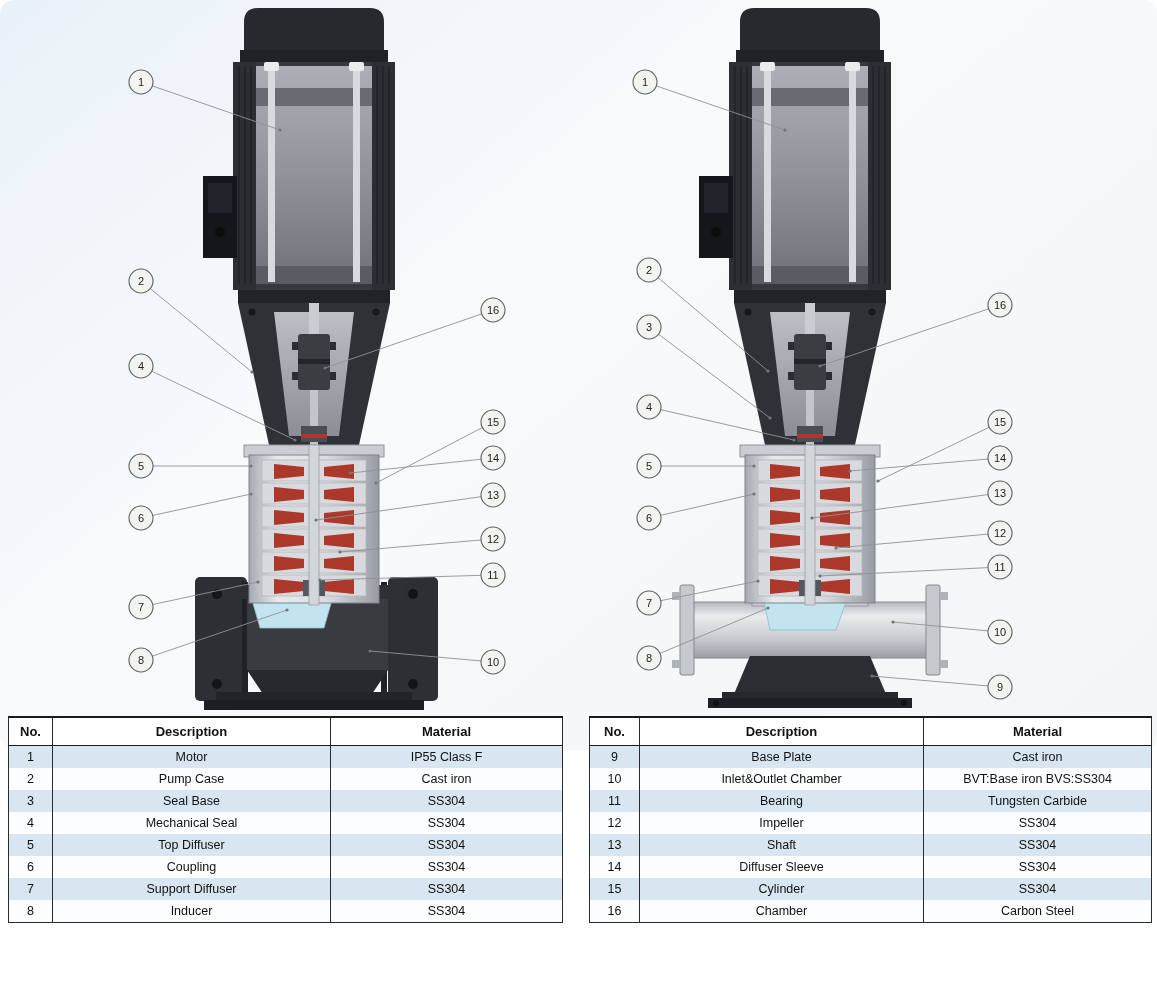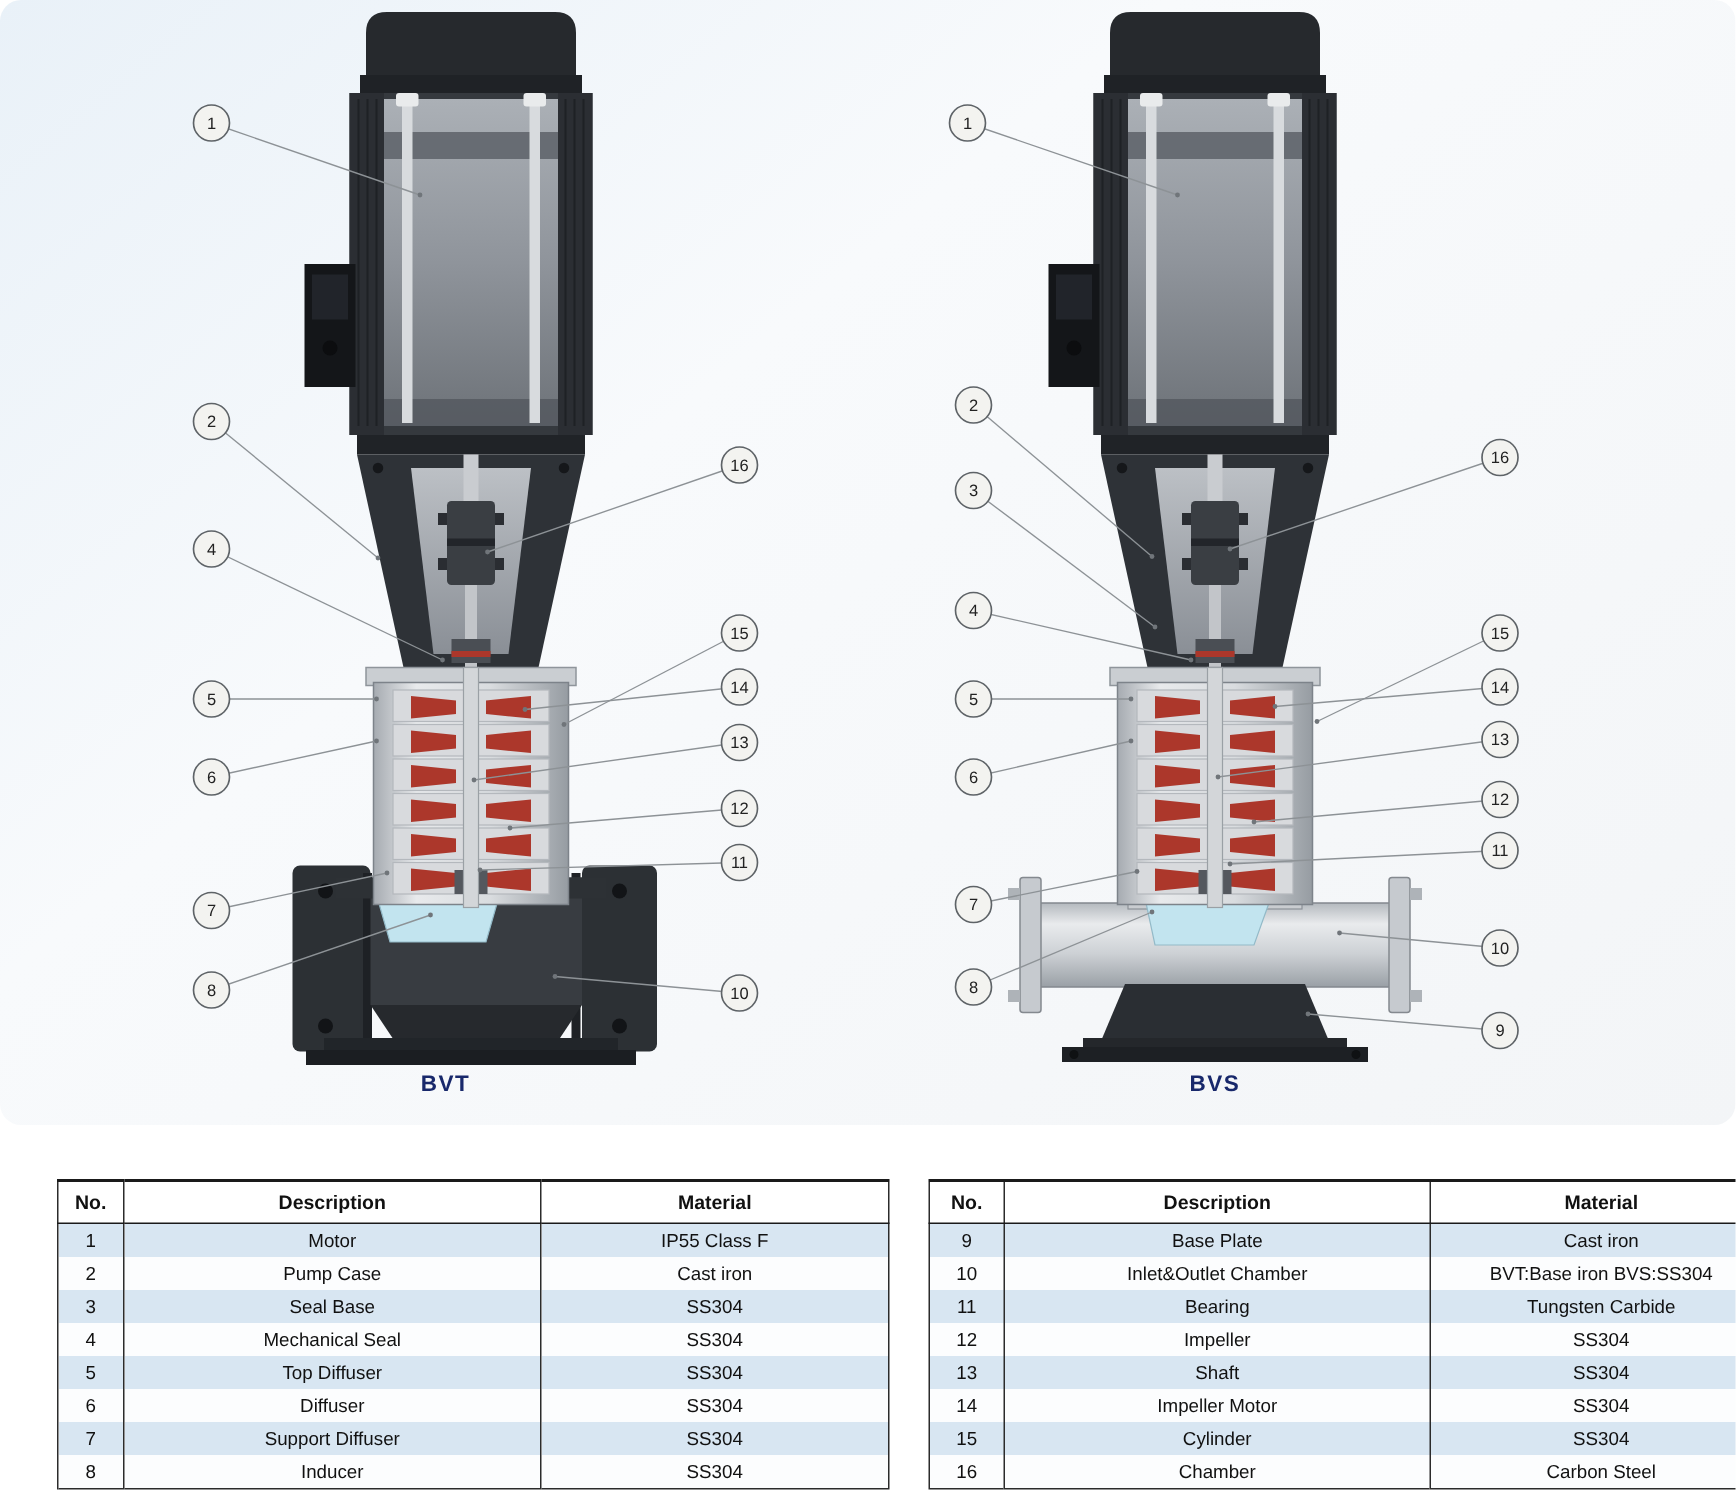--- a/index.html
+++ b/index.html
@@ -29,21 +29,21 @@
   .leader-dot{fill:#70757a;}
   .callout-circle{fill:var(--callout-fill);stroke:#5e6367;stroke-width:1.1;}
   .callout-num{font:11px "Liberation Sans",sans-serif;text-anchor:middle;fill:#222;}
 
   
   .imp{fill:var(--impeller);}
   .water{fill:var(--water);stroke:#93bac8;stroke-width:0.8;}
 
   
   .tables-section{
-    position:absolute;left:0;top:786px;width:934px;display:flex;padding-left:8px;margin-left:30px;
+    position:absolute;left:0;top:716px;width:934px;display:flex;padding-left:8px;
   }
   table.parts{border-collapse:collapse;table-layout:fixed;border-bottom:1px solid #2b2b2b;}
   table.parts.t-left{width:554px;margin-right:26px;}
   table.parts.t-right{width:562px;}
   .t-left col.c-no{width:44px;} .t-left col.c-desc{width:278px;} .t-left col.c-mat{width:232px;}
   .t-right col.c-no{width:50px;} .t-right col.c-desc{width:284px;} .t-right col.c-mat{width:228px;}
   table.parts th{
     border-left:1px solid #2b2b2b;border-right:1px solid #2b2b2b;
     border-top:2px solid #1a1a1a;border-bottom:1.6px solid #1a1a1a;
     padding:6px 2px;font-size:13px;font-weight:bold;background:#fff;text-align:center;
@@ -358,21 +358,21 @@
           <td>Mechanical Seal</td>
           <td>SS304</td>
         </tr>
         <tr>
           <td>5</td>
           <td>Top Diffuser</td>
           <td>SS304</td>
         </tr>
         <tr>
           <td>6</td>
-          <td>Diffuser</td>
+          <td>Coupling</td>
           <td>SS304</td>
         </tr>
         <tr>
           <td>7</td>
           <td>Support Diffuser</td>
           <td>SS304</td>
         </tr>
         <tr>
           <td>8</td>
           <td>Inducer</td>
@@ -414,21 +414,21 @@
           <td>Impeller</td>
           <td>SS304</td>
         </tr>
         <tr>
           <td>13</td>
           <td>Shaft</td>
           <td>SS304</td>
         </tr>
         <tr>
           <td>14</td>
-          <td>Impeller Motor</td>
+          <td>Diffuser Sleeve</td>
           <td>SS304</td>
         </tr>
         <tr>
           <td>15</td>
           <td>Cylinder</td>
           <td>SS304</td>
         </tr>
         <tr>
           <td>16</td>
           <td>Chamber</td>

